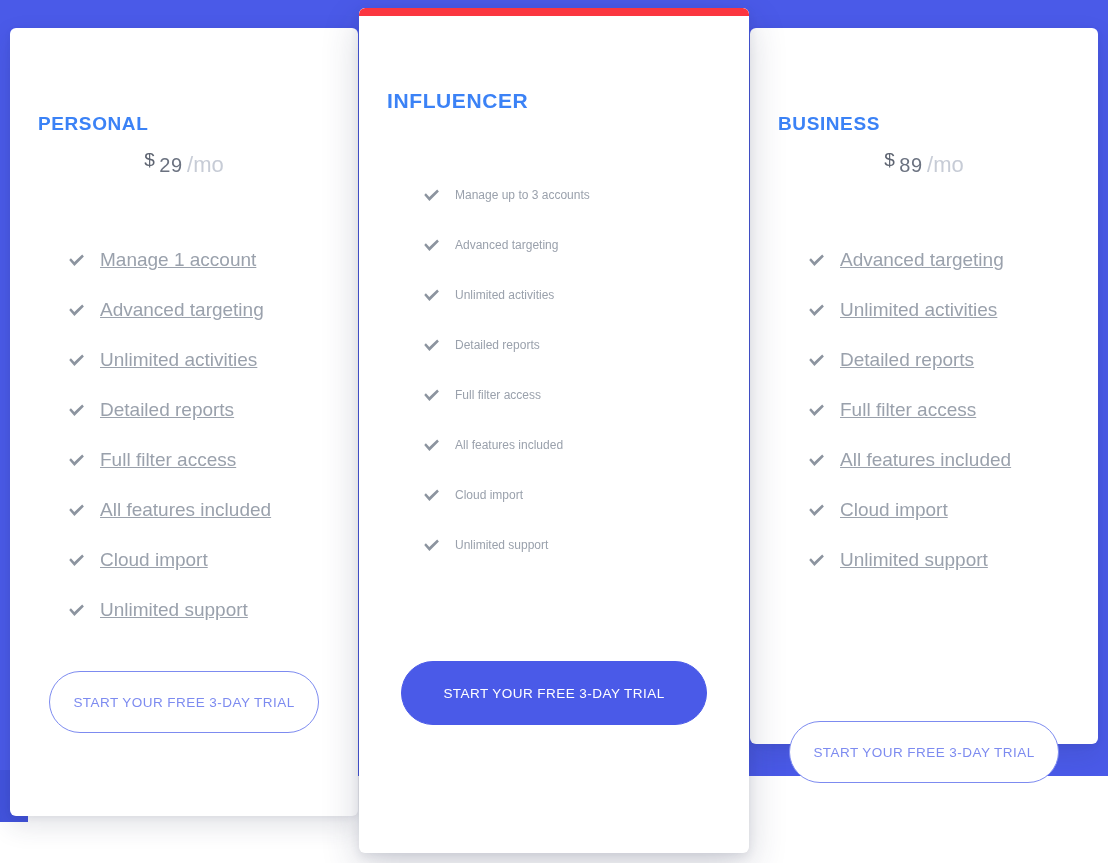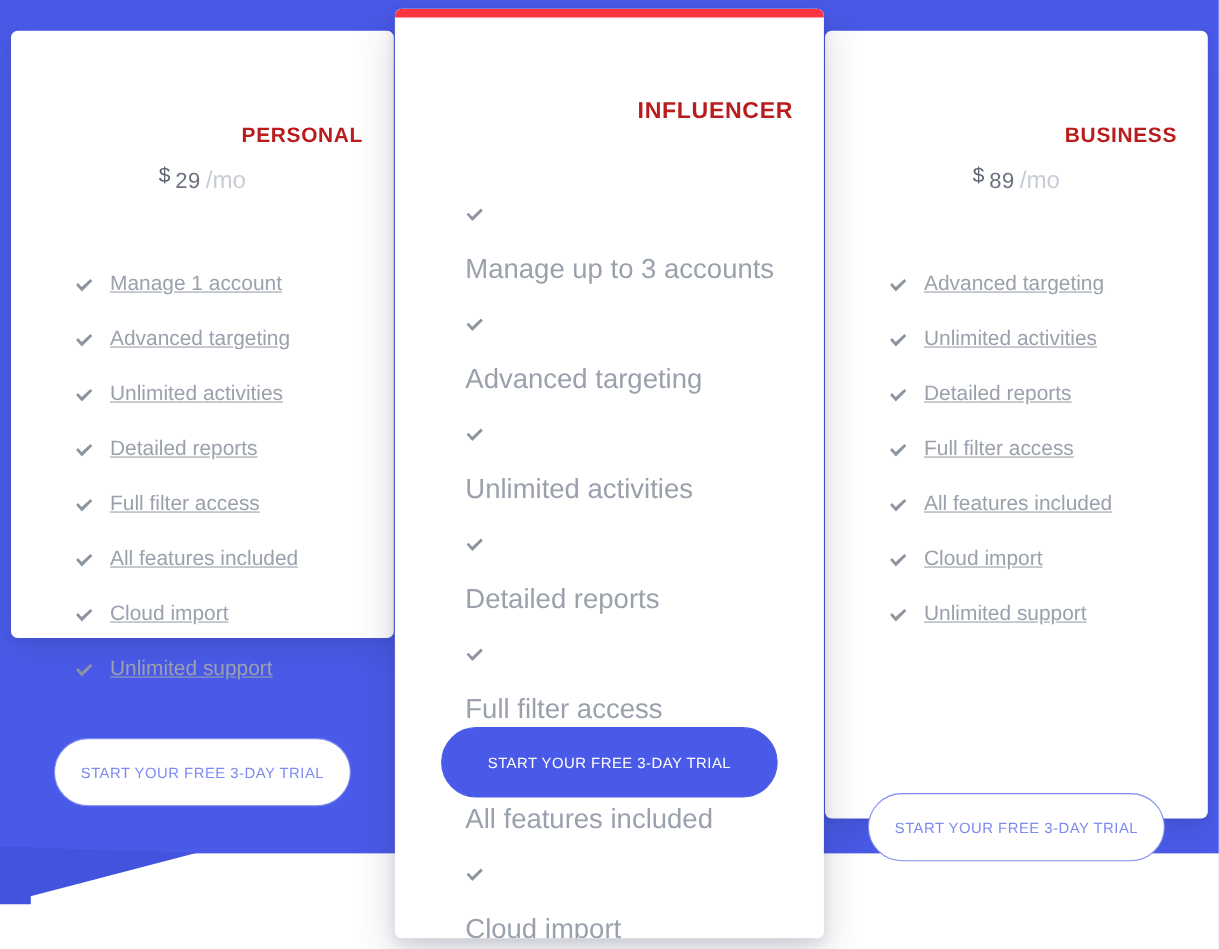--- a/index.html
+++ b/index.html
@@ -64,21 +64,21 @@
 
   .card {
     position: absolute;
     background: #ffffff;
     border-radius: 6px;
   }
 
   .card--side {
     top: 28px;
     width: 348px;
-    height: 552px;
+    height: 788px;
     box-shadow: 0 10px 26px rgba(40, 45, 80, 0.13),
                 0 2px 6px rgba(40, 45, 80, 0.07);
   }
 
   .card--left  { left: 10px; }
   .card--right { left: 750px; height: 716px; }
 
   .card--featured {
     left: 359px;
     top: 8px;
@@ -104,23 +104,23 @@
   
   .card-inner {
     position: absolute;
     left: 0;
     right: 0;
     top: 0;
     padding: 0 28px;
   }
 
   .plan-name {
-    text-align: right;
+    text-align: left;
     font-weight: bold;
-    color: #b91c1c;
+    color: #3b82f6;
     letter-spacing: 0.6px;
   }
 
   .card--side .plan-name   { font-size: 19px; margin-top: 85px; }
   .card--featured .plan-name { font-size: 21px; margin-top: 81px; }
 
   .price-row {
     text-align: center;
     margin-top: 14px;
     white-space: nowrap;
@@ -170,24 +170,23 @@
   }
 
   .card--side .feature-item {
     font-size: 19px;
     line-height: 50px;
     min-height: 50px;
     text-decoration: underline;
   }
 
   .card--featured .feature-item {
-    font-size: 25px;
+    font-size: 12px;
     line-height: 50px;
     min-height: 50px;
-    flex-direction: column;
   }
 
   .check-icon {
     flex: 0 0 auto;
     width: 24px;
     height: 50px;
     display: flex;
     align-items: center;
     justify-content: flex-start;
     color: #8c949f;

